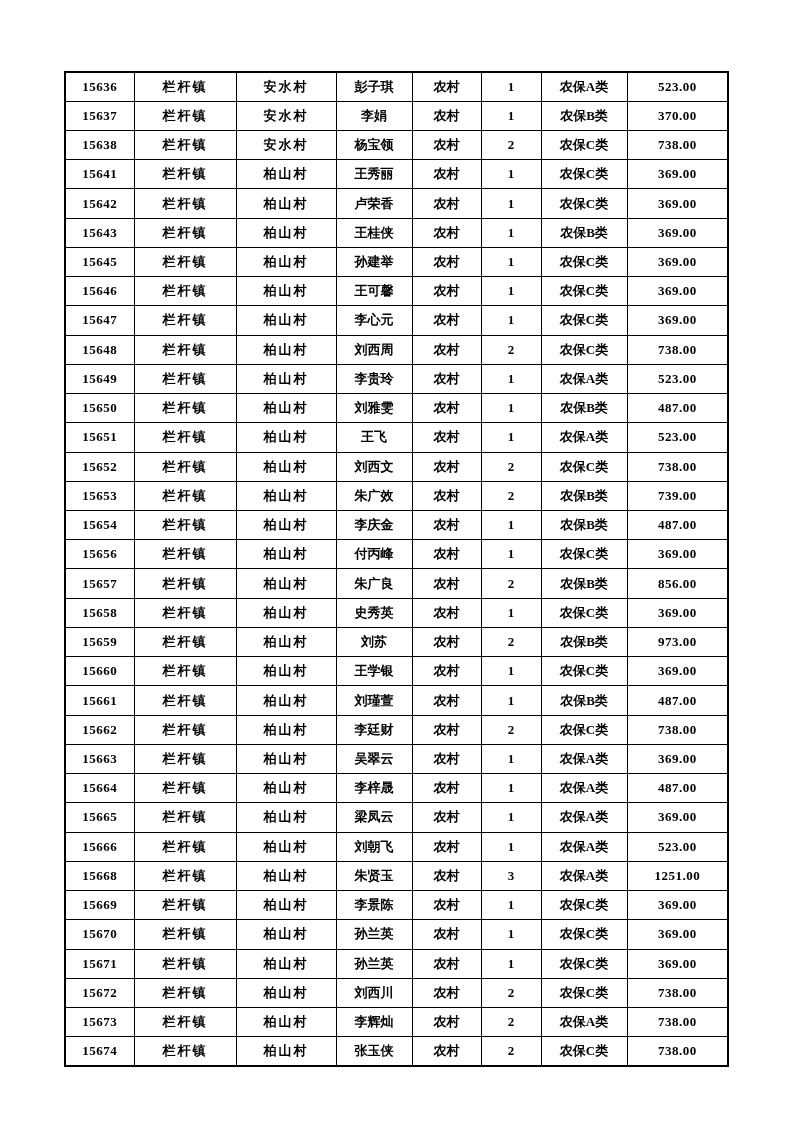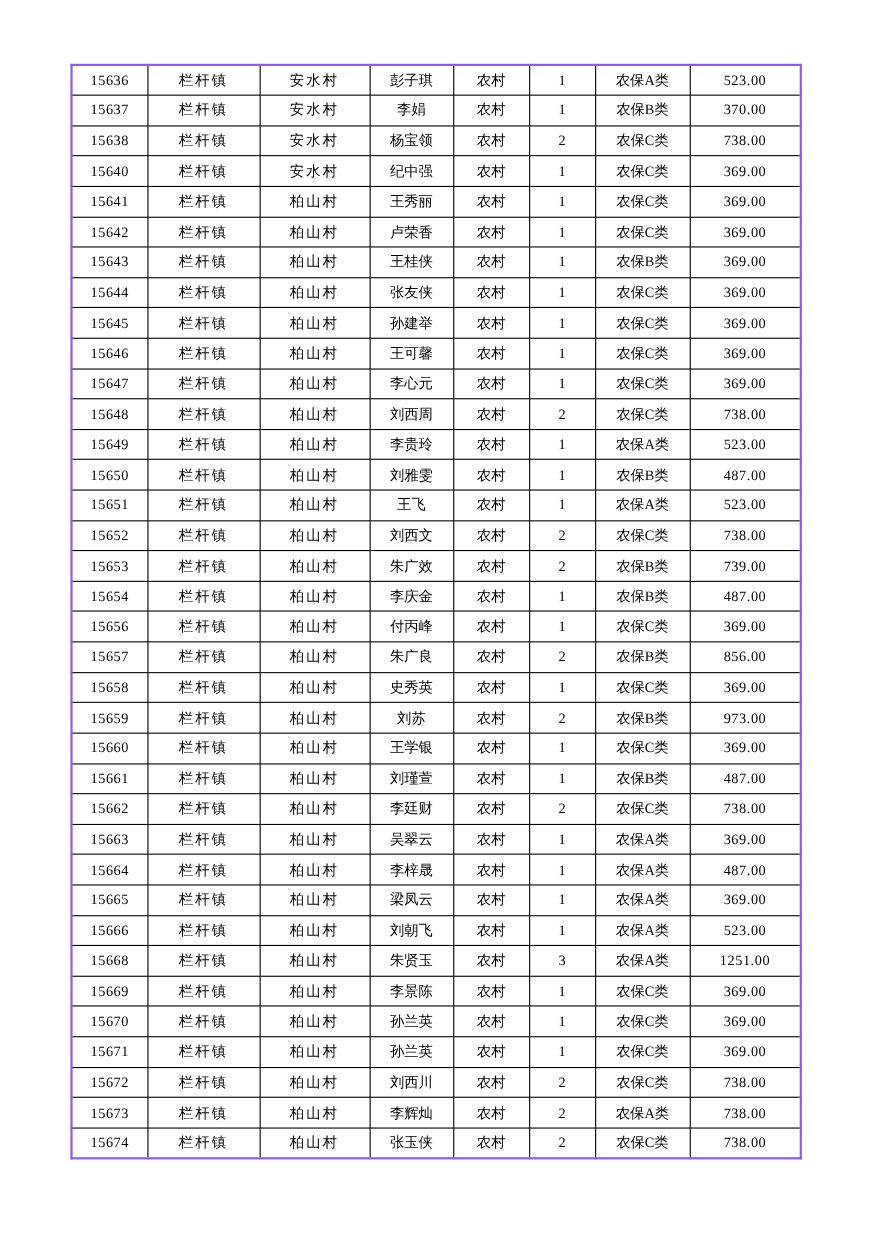--- a/index.html
+++ b/index.html
@@ -10,26 +10,27 @@
   .page {
     position: relative;
     width: 793px;
     height: 1122px;
     background: #ffffff;
     overflow: hidden;
   }
   table.data-table {
     position: absolute;
     left: 64px;
-    top: 58px;
+    top: 71px;
     width: 663px;
     height: 996px;
     border-collapse: collapse;
     table-layout: fixed;
-    border: 2px solid #8b5cf6;
+    border: 2px solid #000000;
+    font-weight: bold;
   }
   table.data-table td {
     border: 1px solid #000000;
     text-align: center;
     vertical-align: middle;
     font-family: "Liberation Serif", "DejaVu Serif", serif;
     font-size: 13px;
     color: #000000;
     padding: 0;
     white-space: nowrap;
@@ -85,30 +86,20 @@
           <td class="col-id">15638</td>
           <td class="col-town">栏杆镇</td>
           <td class="col-village">安水村</td>
           <td class="col-name">杨宝领</td>
           <td class="col-residence">农村</td>
           <td class="col-count">2</td>
           <td class="col-category">农保C类</td>
           <td class="col-amount">738.00</td>
         </tr>
         <tr>
-          <td class="col-id">15640</td>
-          <td class="col-town">栏杆镇</td>
-          <td class="col-village">安水村</td>
-          <td class="col-name">纪中强</td>
-          <td class="col-residence">农村</td>
-          <td class="col-count">1</td>
-          <td class="col-category">农保C类</td>
-          <td class="col-amount">369.00</td>
-        </tr>
-        <tr>
           <td class="col-id">15641</td>
           <td class="col-town">栏杆镇</td>
           <td class="col-village">柏山村</td>
           <td class="col-name">王秀丽</td>
           <td class="col-residence">农村</td>
           <td class="col-count">1</td>
           <td class="col-category">农保C类</td>
           <td class="col-amount">369.00</td>
         </tr>
         <tr>
@@ -122,30 +113,20 @@
           <td class="col-amount">369.00</td>
         </tr>
         <tr>
           <td class="col-id">15643</td>
           <td class="col-town">栏杆镇</td>
           <td class="col-village">柏山村</td>
           <td class="col-name">王桂侠</td>
           <td class="col-residence">农村</td>
           <td class="col-count">1</td>
           <td class="col-category">农保B类</td>
-          <td class="col-amount">369.00</td>
-        </tr>
-        <tr>
-          <td class="col-id">15644</td>
-          <td class="col-town">栏杆镇</td>
-          <td class="col-village">柏山村</td>
-          <td class="col-name">张友侠</td>
-          <td class="col-residence">农村</td>
-          <td class="col-count">1</td>
-          <td class="col-category">农保C类</td>
           <td class="col-amount">369.00</td>
         </tr>
         <tr>
           <td class="col-id">15645</td>
           <td class="col-town">栏杆镇</td>
           <td class="col-village">柏山村</td>
           <td class="col-name">孙建举</td>
           <td class="col-residence">农村</td>
           <td class="col-count">1</td>
           <td class="col-category">农保C类</td>

